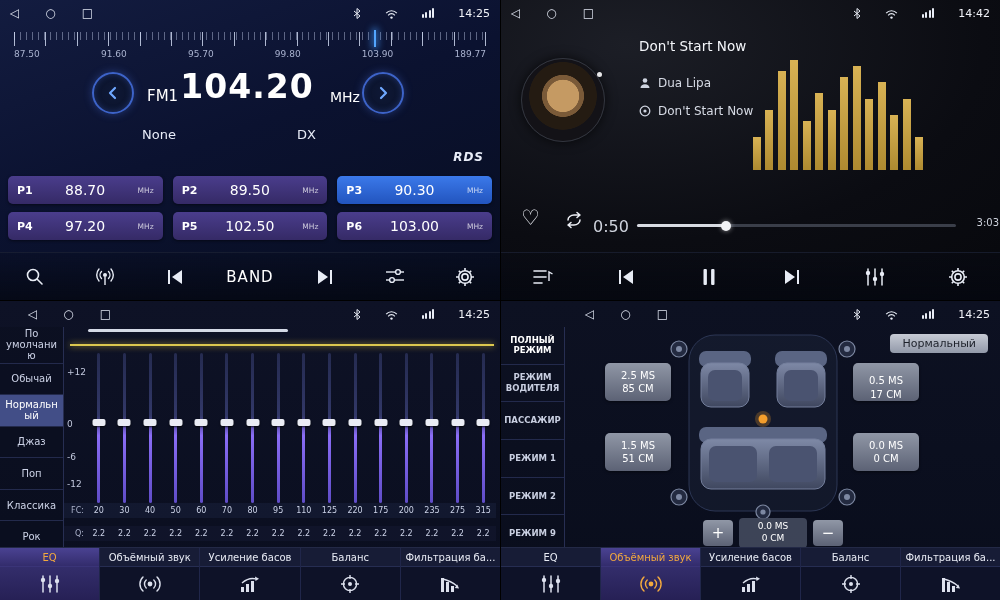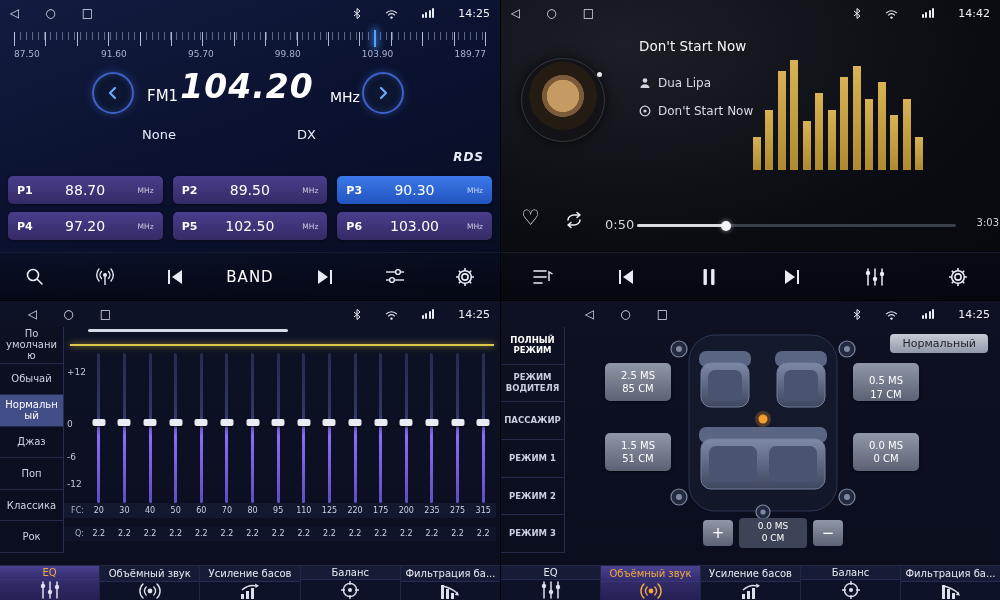--- a/index.html
+++ b/index.html
@@ -25,21 +25,21 @@
 
   
   .ruler-sm{position:absolute;top:32px;left:14px;right:14px;height:8px;background:repeating-linear-gradient(90deg,rgba(190,200,230,.45) 0 1px,transparent 1px 6px);}
   .ruler-lg{position:absolute;top:32px;left:14px;right:14px;height:14px;background:repeating-linear-gradient(90deg,rgba(215,225,248,.8) 0 1px,transparent 1px 31.4px);}
   .scale-labels{position:absolute;top:49px;left:14px;right:14px;display:flex;justify-content:space-between;font-size:9px;color:#a9b2cf;}
   .pointer{position:absolute;top:30px;left:374px;width:2px;height:17px;background:#53a6ff;box-shadow:0 0 7px 2px rgba(63,142,240,.7);}
   .round-btn{position:absolute;width:42px;height:42px;border-radius:50%;border:2px solid #3d63c8;display:flex;align-items:center;justify-content:center;background:radial-gradient(circle,#0e1836 0%,#0b1228 100%);box-shadow:0 0 8px rgba(70,110,220,.4),inset 0 0 6px rgba(70,110,220,.35);cursor:pointer;}
   .btn-prev-freq{left:92px;top:72px;}
   .btn-next-freq{left:362px;top:72px;}
   .band-label{position:absolute;left:147px;top:87px;font-size:15px;color:#fff;}
-  .freq-value{position:absolute;left:176px;top:67px;width:142px;text-align:center;font-size:33px;font-weight:bold;color:#fff;letter-spacing:1px;font-style:italic;}
+  .freq-value{position:absolute;left:176px;top:67px;width:142px;text-align:center;font-size:33px;font-weight:bold;color:#fff;letter-spacing:1px;}
   .freq-unit{position:absolute;left:330px;top:89px;font-size:14px;color:#fff;}
   .mode-none{position:absolute;left:142px;top:127px;font-size:13px;color:#e8ecf8;}
   .mode-dx{position:absolute;left:297px;top:127px;font-size:13px;color:#e8ecf8;}
   .rds{position:absolute;right:16px;top:150px;font-size:12px;font-style:italic;font-weight:bold;color:#e8ecf8;letter-spacing:1px;}
   .presets{position:absolute;left:8px;right:8px;top:176px;display:grid;grid-template-columns:1fr 1fr 1fr;gap:8px 10px;}
   .preset{height:28px;border-radius:5px;display:flex;align-items:center;padding:0 9px;background:linear-gradient(180deg,#4a3d8c 0%,#352a66 100%);box-shadow:0 1px 3px rgba(0,0,0,.5);cursor:pointer;}
   .preset.active{background:linear-gradient(180deg,#3b79ea 0%,#2254be 100%);}
   .preset .p{font-size:11px;font-weight:bold;color:#fff;}
   .preset .f{flex:1;text-align:center;font-size:14px;color:#fff;}
   .preset .u{font-size:7.5px;color:rgba(255,255,255,.72);}
@@ -53,28 +53,28 @@
     border:1px solid #33363f;box-shadow:0 0 12px rgba(0,0,0,.7);}
   .album:after{content:"";position:absolute;right:2px;top:13px;width:5px;height:5px;border-radius:50%;background:#e8e8ea;}
   .p-title{position:absolute;left:138px;top:38px;font-size:13.5px;color:#f4f6fa;}
   .p-row{position:absolute;left:138px;display:flex;align-items:center;gap:7px;font-size:12px;color:#d6dae4;}
   .row-artist{top:76px;}
   .row-track{top:104px;}
   .vis{position:absolute;left:252px;top:60px;width:170px;height:110px;display:flex;align-items:flex-end;gap:4.5px;}
   .vis i{flex:1;background:linear-gradient(180deg,#d8b254,#ae8a30);display:block;}
   .p-heart{position:absolute;left:20px;top:206px;font-size:21px;color:#eef0f6;cursor:pointer;}
   .p-repeat{position:absolute;left:62px;top:211px;cursor:pointer;color:#eef0f6;}
-  .p-elapsed{position:absolute;left:104px;top:217px;font-size:13px;color:#cfd3dd;}
+  .p-elapsed{position:absolute;left:92px;top:217px;font-size:16px;color:#cfd3dd;}
   .p-duration{position:absolute;right:1px;top:217px;font-size:10px;color:#cfd3dd;}
   .p-bar{position:absolute;left:136px;right:44px;top:224px;height:3px;background:#3a3e49;border-radius:2px;cursor:pointer;}
   .p-fill{height:100%;background:#d8dbe2;border-radius:2px;}
   .p-knob{position:absolute;top:-3.5px;width:10px;height:10px;border-radius:50%;background:#f2f3f6;box-shadow:0 0 5px rgba(255,255,255,.55);transform:translateX(-5px);}
 
   
-  .tabbar{position:absolute;left:0;right:0;bottom:0;height:35px;display:flex;background:#0e1228;border-top:1px solid #232946;z-index:7;}
+  .tabbar{position:absolute;left:0;right:0;bottom:0;height:53px;display:flex;background:#0e1228;border-top:1px solid #232946;z-index:7;}
   .tab{flex:1;display:flex;flex-direction:column;border-right:1px solid #20264a;min-width:0;cursor:pointer;}
   .tab:last-child{border-right:none;}
   .tab-label{height:19px;display:flex;align-items:center;justify-content:center;font-size:10px;color:#e8ebf4;background:#171c36;border-bottom:1px solid #262d52;white-space:nowrap;overflow:hidden;padding:0 2px;}
   .tab-icon{flex:1;display:flex;align-items:center;justify-content:center;color:#dde1ee;}
   .tab.active{background:linear-gradient(180deg,#3b3578 0%,#262055 100%);}
   .tab.active .tab-label{color:#f3a93e;background:linear-gradient(180deg,#4a4292 0%,#332c6c 100%);border-bottom-color:#3a3478;}
   .tab.orange .tab-icon{color:#f3a93e;}
 
   
   .eq-side{position:absolute;left:0;top:26px;bottom:47px;width:64px;display:flex;flex-direction:column;border-right:1px solid #272e52;background:rgba(10,14,30,.5);}
@@ -611,21 +611,21 @@
         <span class="time">14:25</span>
       </div>
     </div>
 
     <div class="sur-menu">
       <div class="item active">ПОЛНЫЙ РЕЖИМ</div>
       <div class="item">РЕЖИМ ВОДИТЕЛЯ</div>
       <div class="item">ПАССАЖИР</div>
       <div class="item">РЕЖИМ 1</div>
       <div class="item">РЕЖИМ 2</div>
-      <div class="item">РЕЖИМ 3</div>
+      <div class="item">РЕЖИМ 9</div>
     </div>
 
     <div class="profile-btn">Нормальный</div>
 
     <svg class="car-svg" width="200" height="190" viewBox="0 0 200 190">
       <defs>
         <linearGradient id="seatg" x1="0" y1="0" x2="0" y2="1">
           <stop offset="0" stop-color="#7e89a6"></stop>
             <stop offset="1" stop-color="#3f475f"></stop>
         </linearGradient>

